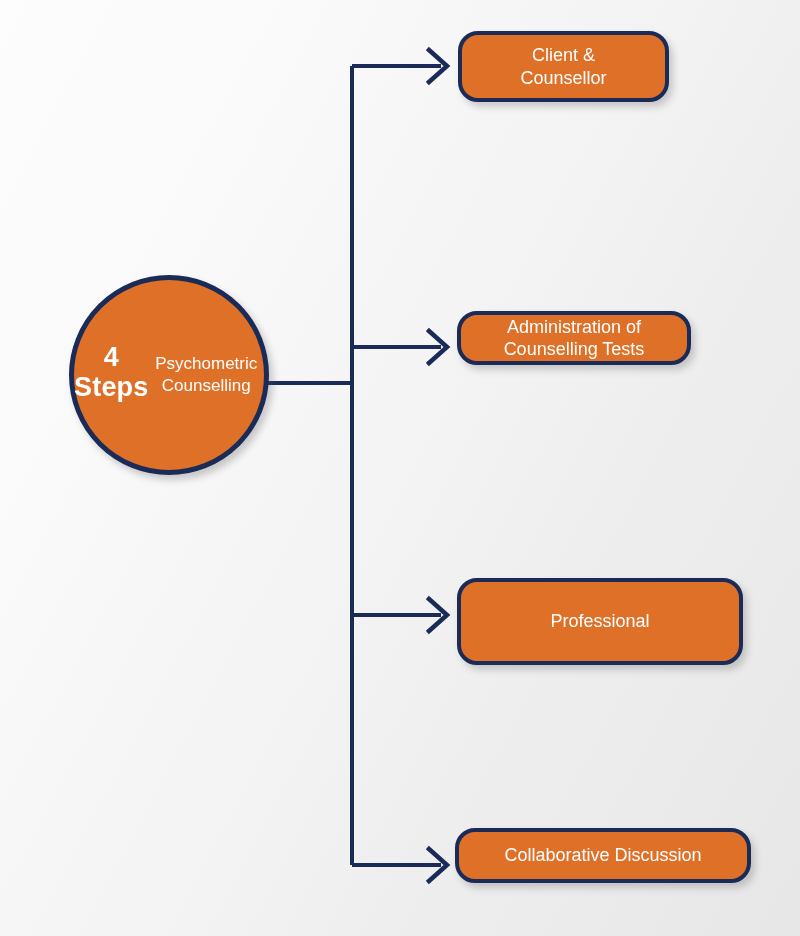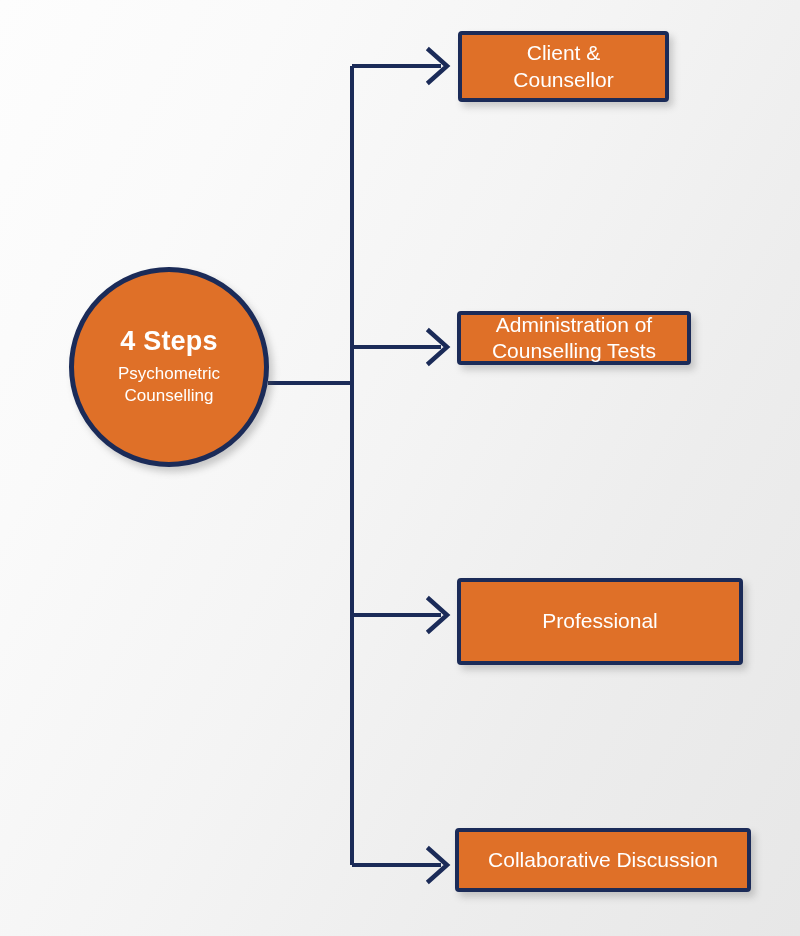--- a/index.html
+++ b/index.html
@@ -26,30 +26,30 @@
     left: 0;
     top: 0;
     width: 800px;
     height: 936px;
   }
 
   
   .hub {
     position: absolute;
     left: 69px;
-    top: 267px;
+    top: 275px;
     width: 200px;
     height: 200px;
     box-sizing: border-box;
     border-radius: 50%;
     background: #DF7028;
     border: 5px solid #1B2B58;
     box-shadow: 4px 5px 7px rgba(90, 90, 90, 0.30);
     display: flex;
-    flex-direction: column;
+    flex-direction: row;
     align-items: center;
     justify-content: center;
     text-align: center;
     color: #ffffff;
   }
   .hub-title {
     font-size: 27px;
     font-weight: bold;
     line-height: 1.12;
     letter-spacing: 0.2px;
@@ -60,37 +60,37 @@
     font-weight: normal;
     line-height: 1.32;
   }
 
   
   .step-box {
     position: absolute;
     box-sizing: border-box;
     background: #DF7028;
     border: 4px solid #1B2B58;
-    border-radius: 4px;
+    border-radius: 20px;
     box-shadow: 4px 5px 7px rgba(90, 90, 90, 0.28);
     display: flex;
     align-items: center;
     justify-content: center;
     text-align: center;
     color: #ffffff;
-    font-size: 21px;
+    font-size: 18px;
     line-height: 1.24;
     padding: 4px 26px;
   }
   .step-box span { display: block; }
 
   .box-1 { left: 458px; top: 31px;  width: 211px; height: 71px; }
   .box-2 { left: 457px; top: 311px; width: 234px; height: 54px; }
   .box-3 { left: 457px; top: 578px; width: 286px; height: 87px; }
-  .box-4 { left: 455px; top: 828px; width: 296px; height: 64px; }
+  .box-4 { left: 455px; top: 828px; width: 296px; height: 55px; }
 </style>
 </head>
 <body>
 
 <div id="canvas">
 
   <svg id="connectors" viewBox="0 0 800 936">
     <g stroke="#1B2B58" stroke-width="4" fill="none" stroke-linecap="butt">
 
       <path d="M352,66 L352,865"></path>

